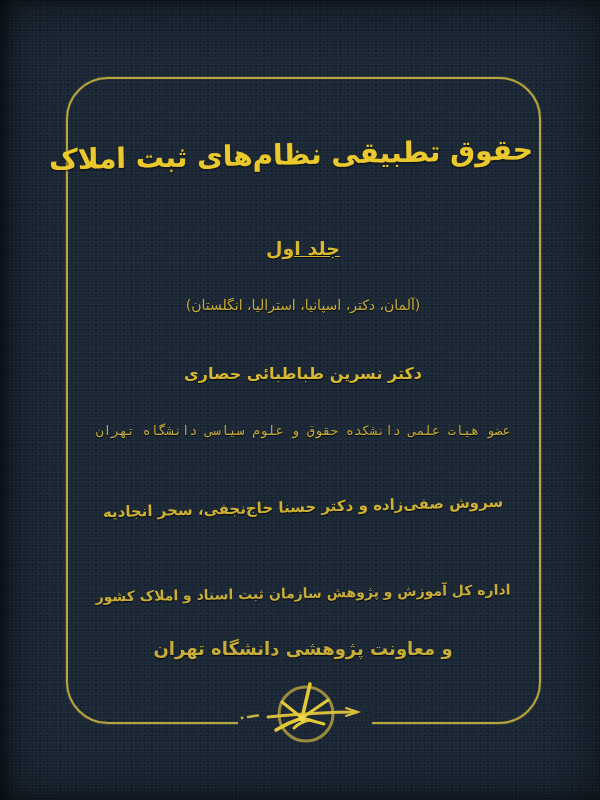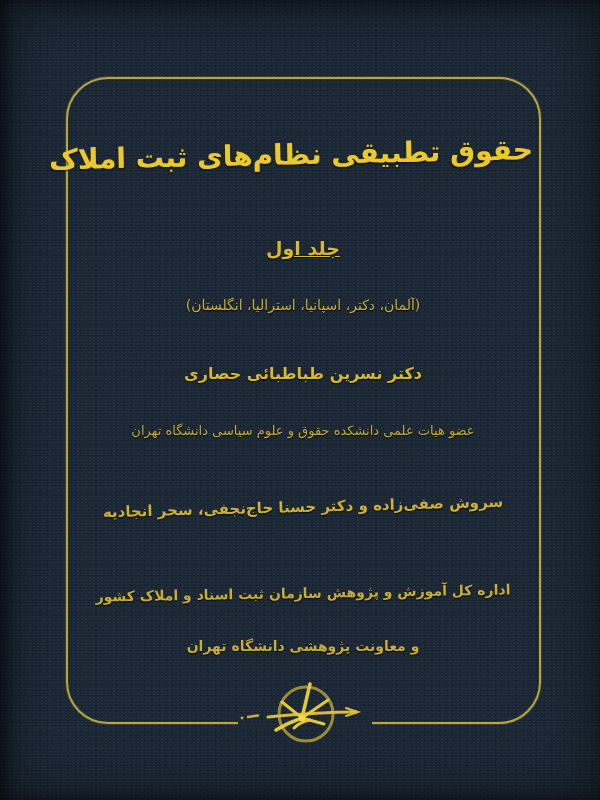--- a/index.html
+++ b/index.html
@@ -96,20 +96,21 @@
     color: #d7b832;
     text-shadow: 0 1px 1px rgba(0,0,0,0.8);
     margin-top: 16px;
   }
 
   .affiliation {
     top: 423px;
     font-size: 13px;
     color: #c4a938;
     text-shadow: 0 1px 1px rgba(0,0,0,0.8);
+    font-family: Liberation Mono, monospace;
   }
 
   .coauthors {
     top: 498px;
     font-size: 15px;
     font-weight: bold;
     color: #cfb134;
     text-shadow: 0 1px 1px rgba(0,0,0,0.8);
     transform: translateX(-50%) rotate(-1.5deg);
   }
@@ -118,21 +119,21 @@
     top: 585px;
     font-size: 14px;
     font-weight: bold;
     color: #c9ad39;
     text-shadow: 0 1px 1px rgba(0,0,0,0.8);
     transform: translateX(-50%) rotate(-1deg);
   }
 
   .inst2 {
     top: 638px;
-    font-size: 14px;
+    font-size: 18px;
     font-weight: bold;
     color: #c9ad39;
     text-shadow: 0 1px 1px rgba(0,0,0,0.8);
   }
 
   .emblem {
     position: absolute;
     left: 234px;
     top: 672px;
     width: 144px;

